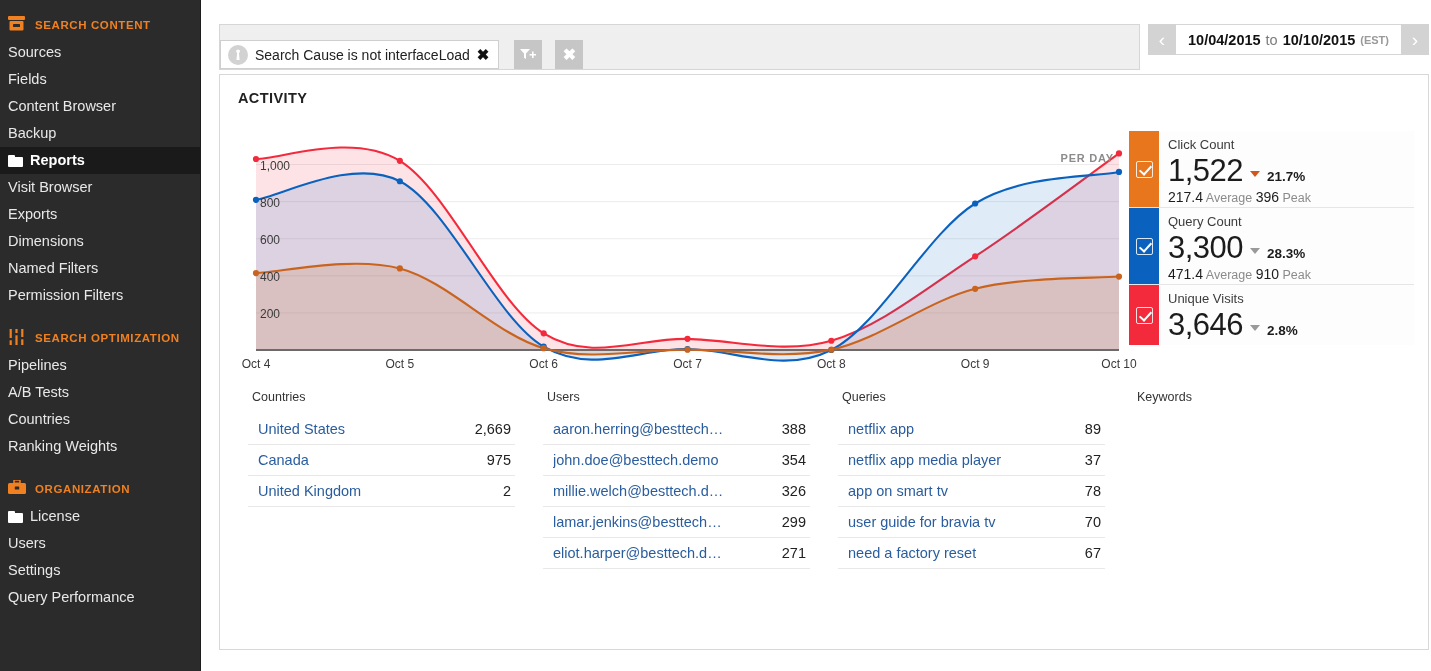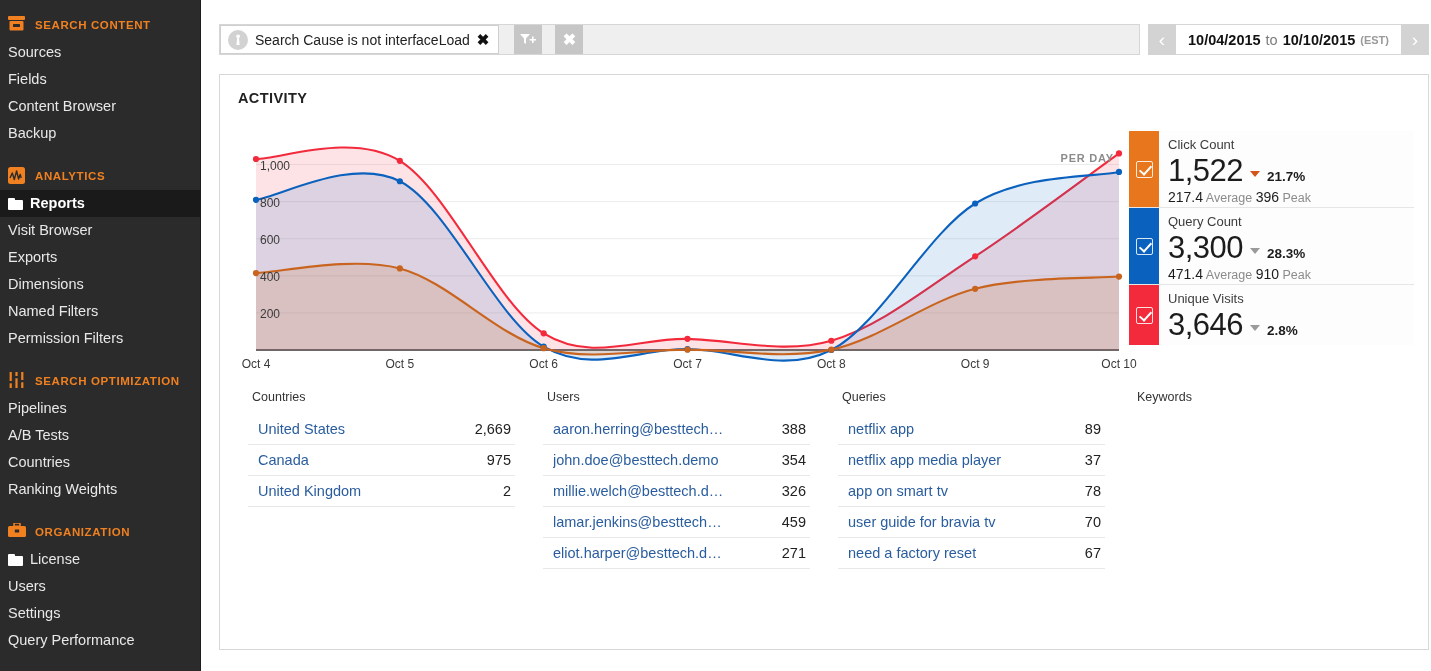--- a/index.html
+++ b/index.html
@@ -48,24 +48,24 @@
 
   
   .main { flex: 1; height: 671px; background: #ffffff; position: relative; }
 
   
   .toolbar {
     height: 74px; padding: 24px 12px 0 18px;
     display: flex; align-items: flex-start; gap: 8px;
   }
   .filter-bar {
-    flex: 1; height: 31px;
+    flex: 1; height: 46px;
     background: #efefef;
     border: 1px solid #d6d6d6;
-    display: flex; align-items: flex-start; padding: 0; gap: 12px;
+    display: flex; align-items: flex-end; padding: 0; gap: 12px;
   }
   .chip {
     height: 29px; background: #ffffff; border: 1px solid #cfcfcf;
     display: flex; align-items: center; gap: 7px; padding: 0 9px 0 7px;
     margin: 0; font-size: 14px; color: #222;
   }
   .chip-ico {
     width: 20px; height: 20px; border-radius: 50%;
     background: #d2d2d2; position: relative; flex: 0 0 20px;
   }
@@ -186,27 +186,20 @@
         <span>Sources</span>
       </div>
       <div class="nav-item">
         <span>Fields</span>
       </div>
       <div class="nav-item">
         <span>Content Browser</span>
       </div>
       <div class="nav-item">
         <span>Backup</span>
-      </div>
-      <div class="nav-section-head spaced">
-        <span class="nav-ico"><svg width="17" height="17" viewBox="0 0 17 17">
-            <rect x="0" y="0" width="17" height="17" rx="2.5" fill="#f08020"></rect>
-            <path d="M2 11l2.3-5 2 6.5L8.6 4l2 8 1.6-4.5 1 3.5" stroke="#2b2b2b" stroke-width="1.4" fill="none" stroke-linejoin="round"></path>
-          </svg></span>
-        <span>ANALYTICS</span>
       </div>
       <div class="nav-item active">
         <span class="folder-ico"></span>
         <span>Reports</span>
       </div>
       <div class="nav-item">
         <span>Visit Browser</span>
       </div>
       <div class="nav-item">
         <span>Exports</span>
@@ -425,21 +418,21 @@
               <div class="tbl-row">
                 <span class="tbl-label">john.doe@besttech.demo</span>
                 <span class="tbl-val">354</span>
               </div>
               <div class="tbl-row">
                 <span class="tbl-label">millie.welch@besttech.d…</span>
                 <span class="tbl-val">326</span>
               </div>
               <div class="tbl-row">
                 <span class="tbl-label">lamar.jenkins@besttech…</span>
-                <span class="tbl-val">459</span>
+                <span class="tbl-val">299</span>
               </div>
               <div class="tbl-row">
                 <span class="tbl-label">eliot.harper@besttech.d…</span>
                 <span class="tbl-val">271</span>
               </div>
             </div>
           </div>
           <div class="tbl">
             <div class="tbl-head">Queries</div>
             <div class="tbl-rows">

